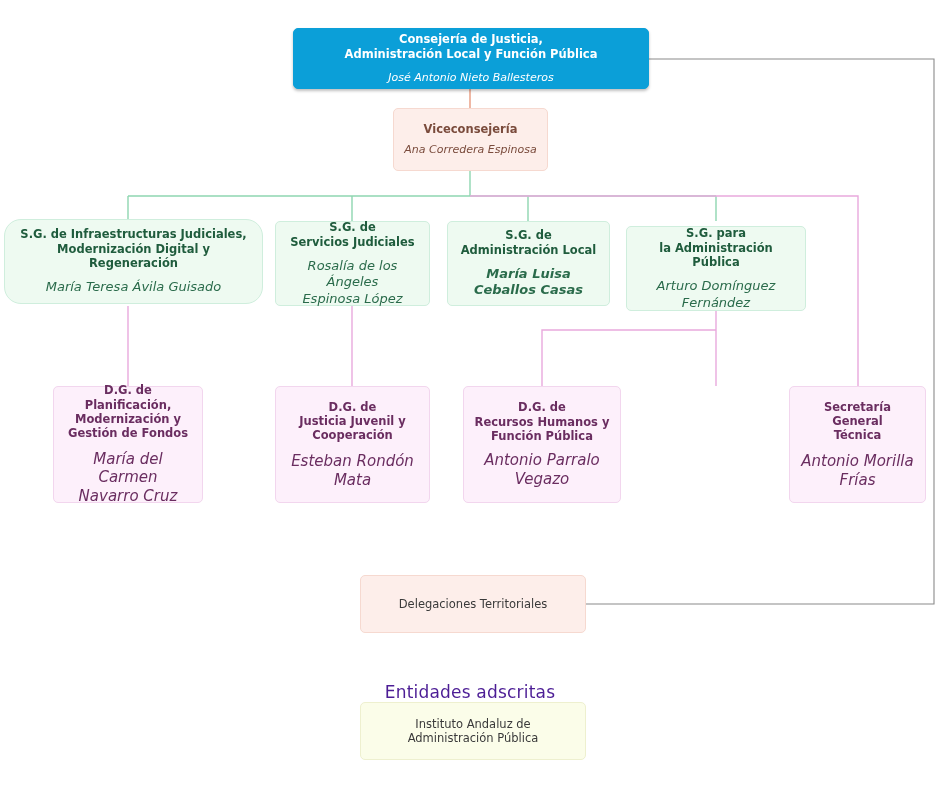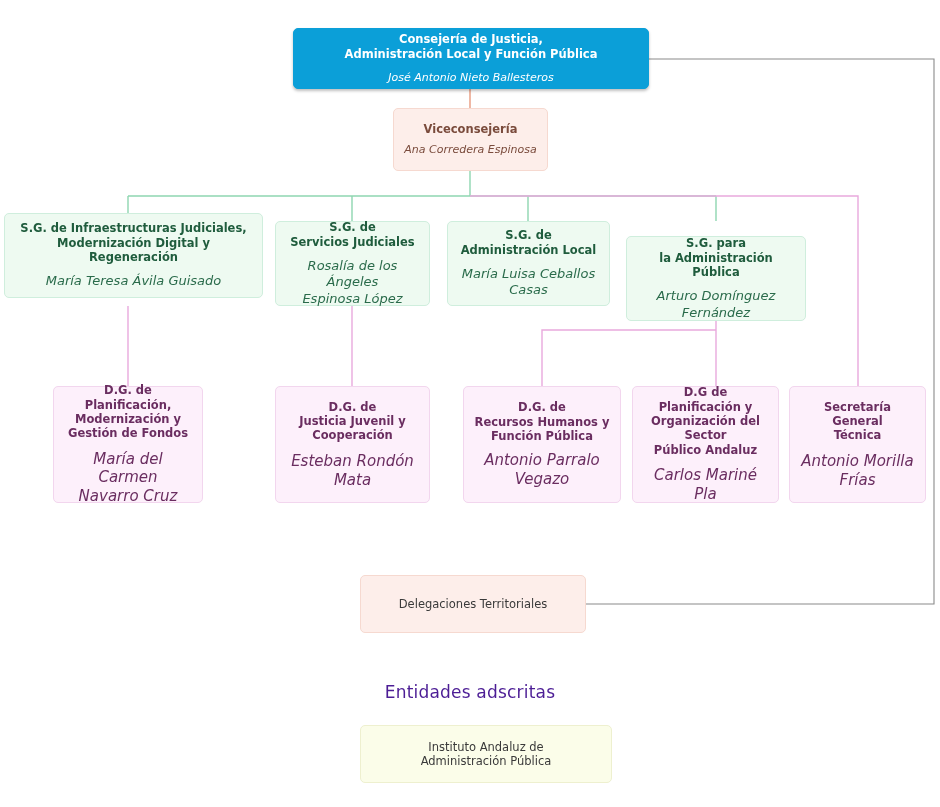--- a/index.html
+++ b/index.html
@@ -166,40 +166,40 @@
     <div class="title" style="white-space:pre-line;">Consejería de Justicia,
 Administración Local y Función Pública</div>
     <div class="person" style="white-space:pre-line;">José Antonio Nieto Ballesteros</div>
   </div>
 
   <div class="node n-vice" style="left:393px; top:108px; width:155px; height:63px;">
     <div class="title" style="white-space:pre-line;">Viceconsejería</div>
     <div class="person" style="white-space:pre-line;">Ana Corredera Espinosa</div>
   </div>
 
-  <div class="node n-sg" style="left:4px; top:213px; width:259px; height:85px;">
+  <div class="node n-sg" style="left:4px; top:219px; width:259px; height:85px;border-radius:17px;">
     <div class="title" style="white-space:pre-line;">S.G. de Infraestructuras Judiciales,
 Modernización Digital y Regeneración</div>
     <div class="person" style="white-space:pre-line;">María Teresa Ávila Guisado</div>
   </div>
 
   <div class="node n-sg" style="left:275px; top:221px; width:155px; height:85px;">
     <div class="title" style="white-space:pre-line;">S.G. de
 Servicios Judiciales</div>
     <div class="person" style="white-space:pre-line;">Rosalía de los Ángeles
 Espinosa López</div>
   </div>
 
   <div class="node n-sg" style="left:447px; top:221px; width:163px; height:85px;">
     <div class="title" style="white-space:pre-line;">S.G. de
 Administración Local</div>
-    <div class="person" style="white-space:pre-line;">María Luisa Ceballos Casas</div>
-  </div>
-
-  <div class="node n-sg" style="left:626px; top:236px; width:180px; height:85px;">
+    <div class="person" style="white-space:pre-line;font-weight:bold;">María Luisa Ceballos Casas</div>
+  </div>
+
+  <div class="node n-sg" style="left:626px; top:226px; width:180px; height:85px;">
     <div class="title" style="white-space:pre-line;">S.G. para
 la Administración Pública</div>
     <div class="person" style="white-space:pre-line;">Arturo Domínguez Fernández</div>
   </div>
 
   <div class="node n-dg" style="left:53px; top:386px; width:150px; height:117px;">
     <div class="title" style="white-space:pre-line;">D.G. de
 Planificación,
 Modernización y
 Gestión de Fondos</div>
@@ -214,40 +214,32 @@
     <div class="person" style="white-space:pre-line;">Esteban Rondón Mata</div>
   </div>
 
   <div class="node n-dg" style="left:463px; top:386px; width:158px; height:117px;">
     <div class="title" style="white-space:pre-line;">D.G. de
 Recursos Humanos y
 Función Pública</div>
     <div class="person" style="white-space:pre-line;margin-top:8px;">Antonio Parralo Vegazo</div>
   </div>
 
-  <div class="node n-dg" style="left:632px; top:386px; width:147px; height:117px;">
-    <div class="title" style="white-space:pre-line;">D.G de
-Planificación y
-Organización del
-Sector
-Público Andaluz</div>
-    <div class="person" style="white-space:pre-line;">Carlos Mariné Pla</div>
-  </div>
 
   <div class="node n-dg" style="left:789px; top:386px; width:137px; height:117px;">
     <div class="title" style="white-space:pre-line;">Secretaría
 General
 Técnica</div>
     <div class="person" style="white-space:pre-line;">Antonio Morilla Frías</div>
   </div>
 
   <div class="node n-deleg" style="left:360px; top:575px; width:226px; height:58px;">
     <div class="title" style="white-space:pre-line;">Delegaciones Territoriales</div>
   </div>
 
   <div class="section-heading" style="left:0; top:682px;">Entidades adscritas</div>
 
-  <div class="node n-inst" style="left:360px; top:725px; width:252px; height:58px;">
+  <div class="node n-inst" style="left:360px; top:702px; width:226px; height:58px;">
     <div class="title" style="white-space:pre-line;">Instituto Andaluz de
 Administración Pública</div>
   </div>
 
 </div>
 
 </body></html>

